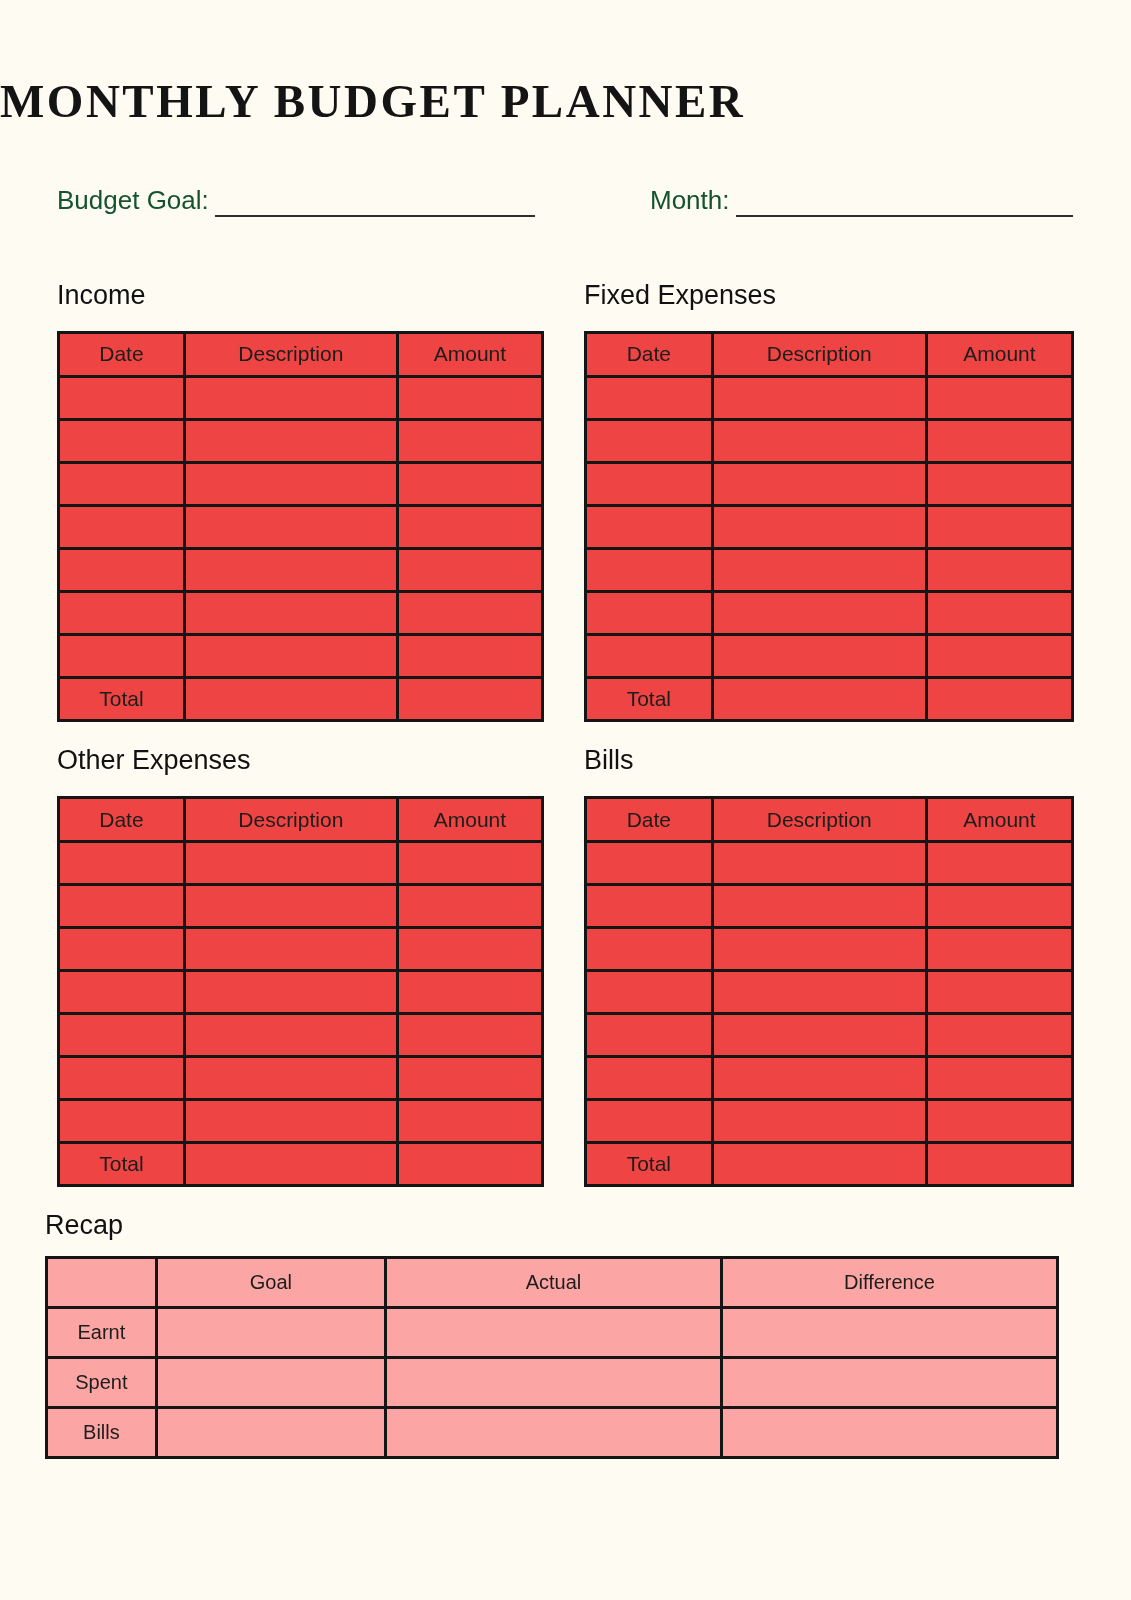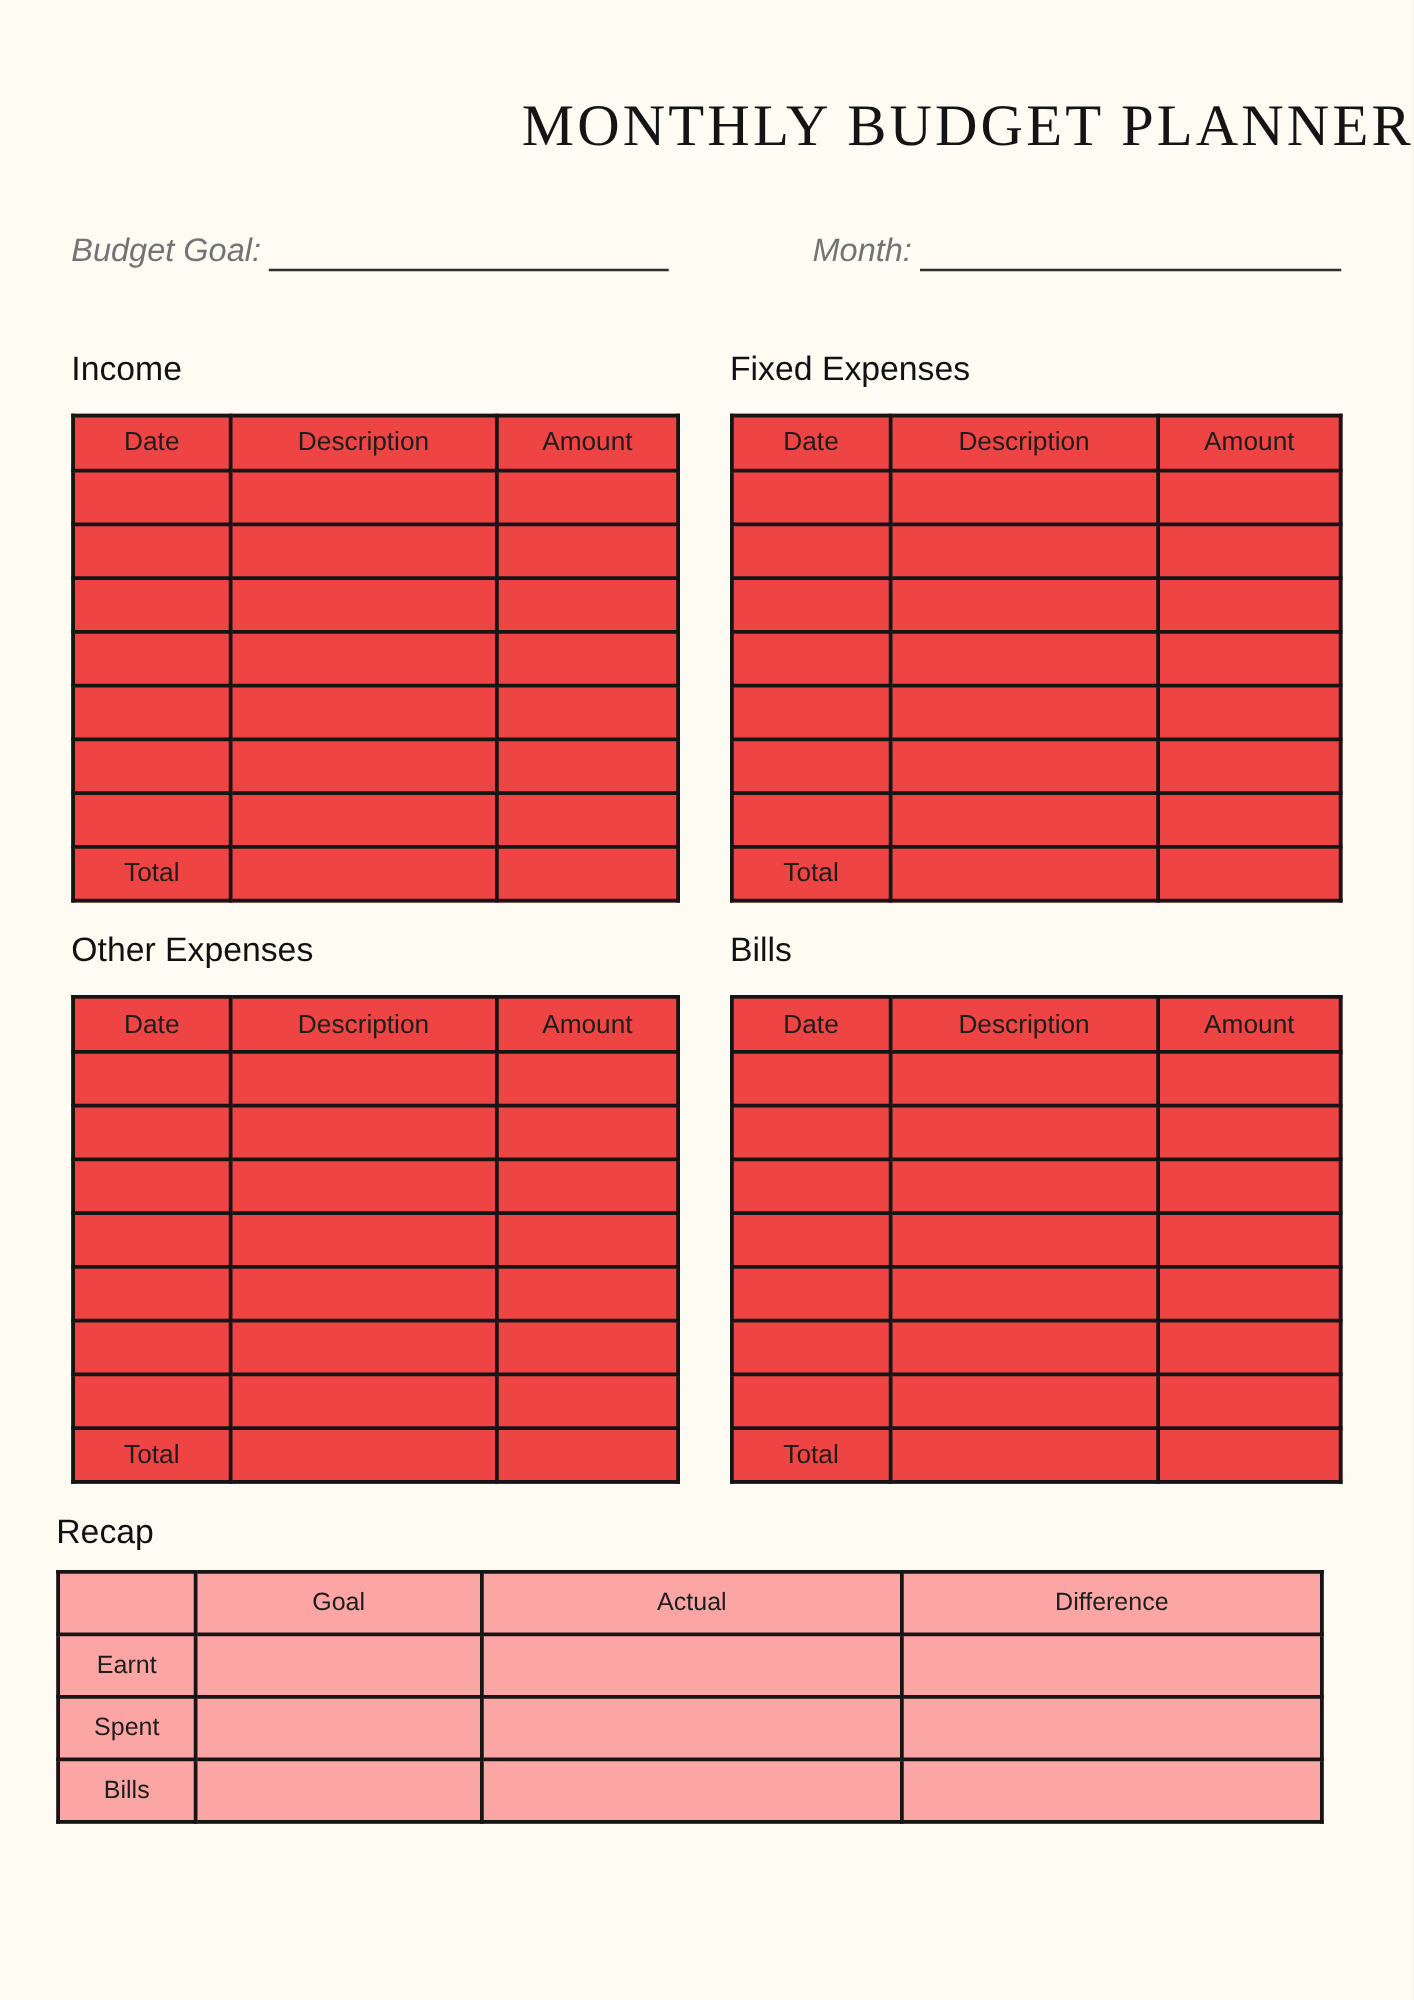--- a/index.html
+++ b/index.html
@@ -9,45 +9,44 @@
     margin:0 auto;
     background:#FDFBF2;
     font-family:"Liberation Sans", sans-serif;
     color:#1d1d1b;
     overflow:hidden;
     position:relative;
   }
   
   .title {
     padding-top:74px;
-    text-align:right;
+    text-align:left;
     font-family:"Liberation Serif", serif;
-    font-weight:400;
+    font-weight:700;
     font-size:47px;
     letter-spacing:2.5px;
     line-height:1.15;
     color:#141414;
   }
   
   .fields-row {
     display:flex;
     margin:56px 58px 0 57px;
   }
   .field {
     display:flex;
     align-items:flex-end;
   }
   .field-left { width:478px; margin-right:115px; }
   .field-right { flex:1;justify-content:space-between; }
   .field-label {
     font-size:26px;
-    color:#737373;
+    color:#14532d;
     line-height:1.25;
     white-space:nowrap;
-    font-style:italic;
   }
   .field-line {
     flex:1;
     min-height:1px;
     border-bottom:2px solid #2e2e2e;
     margin-left:6px;
     font-size:22px;
     text-align:center;
   }
   

